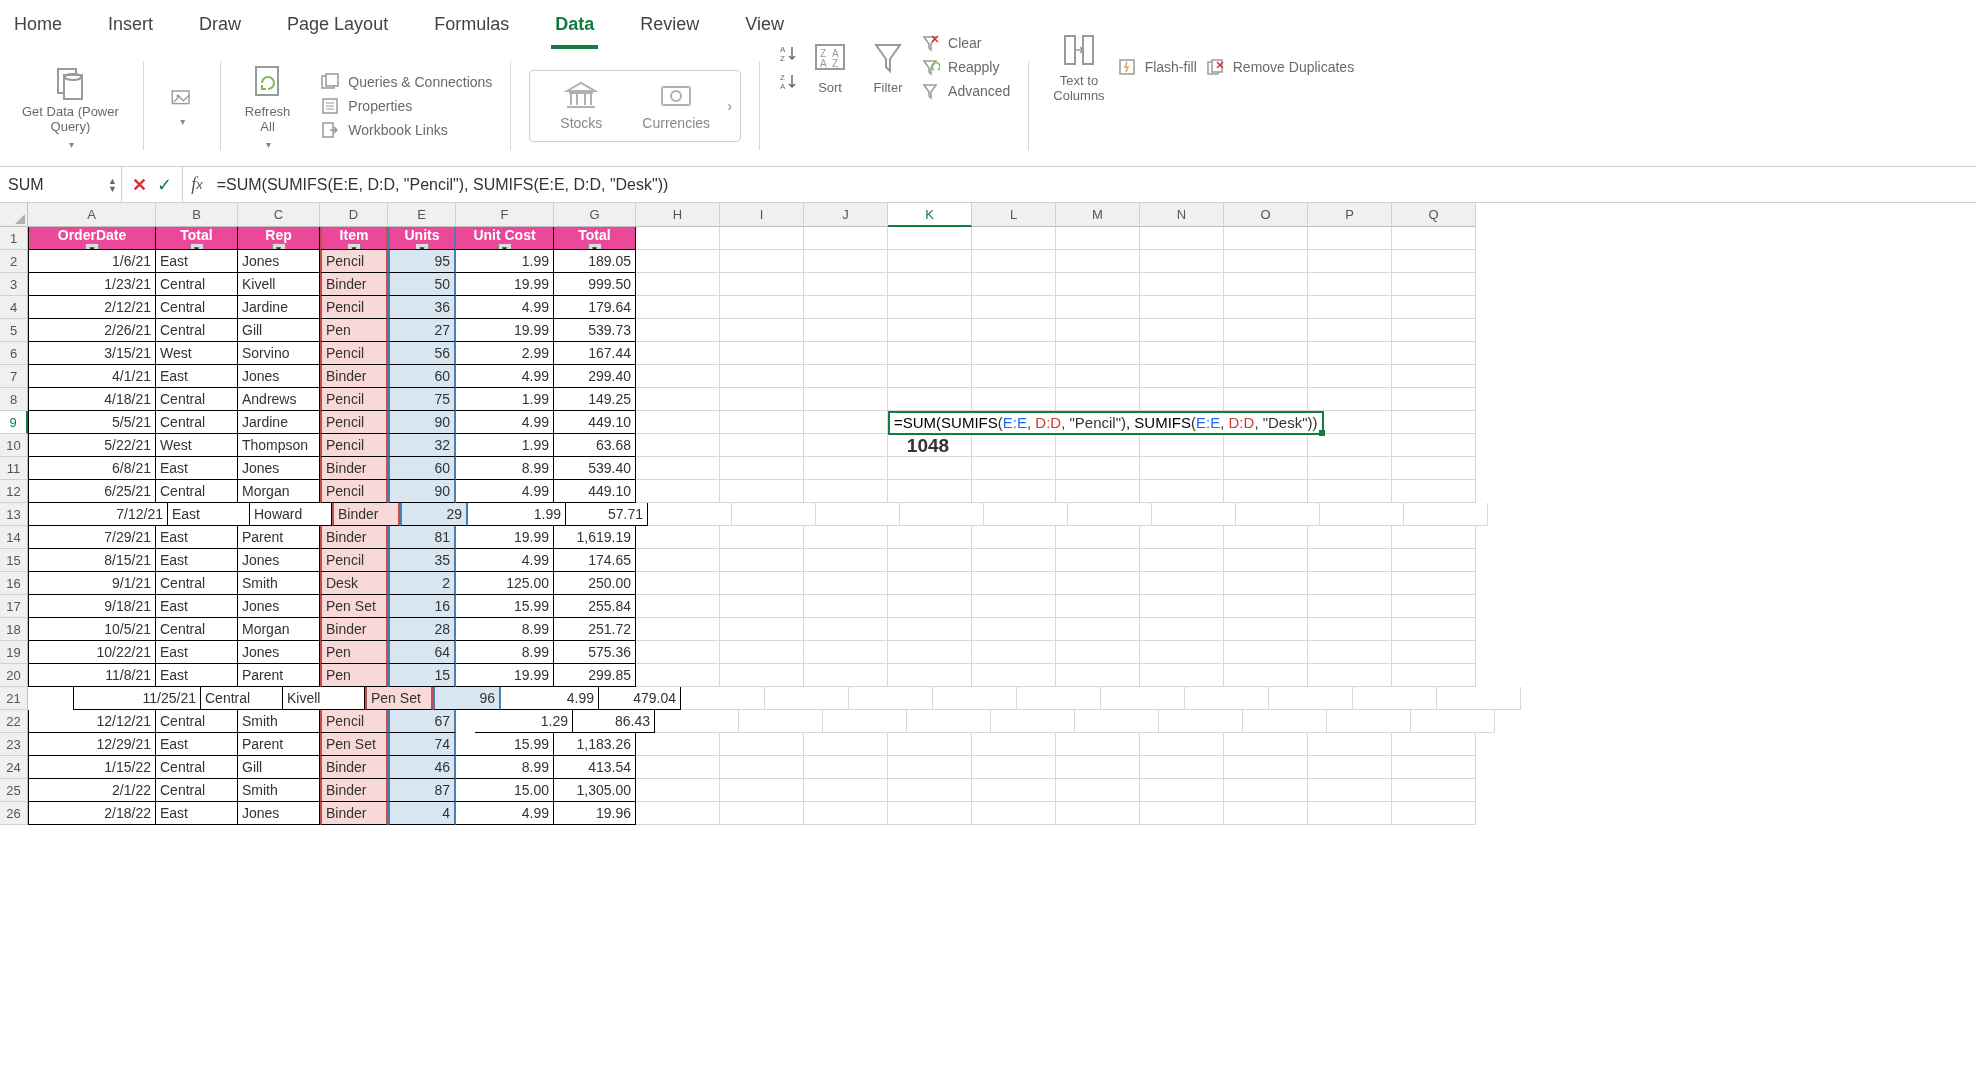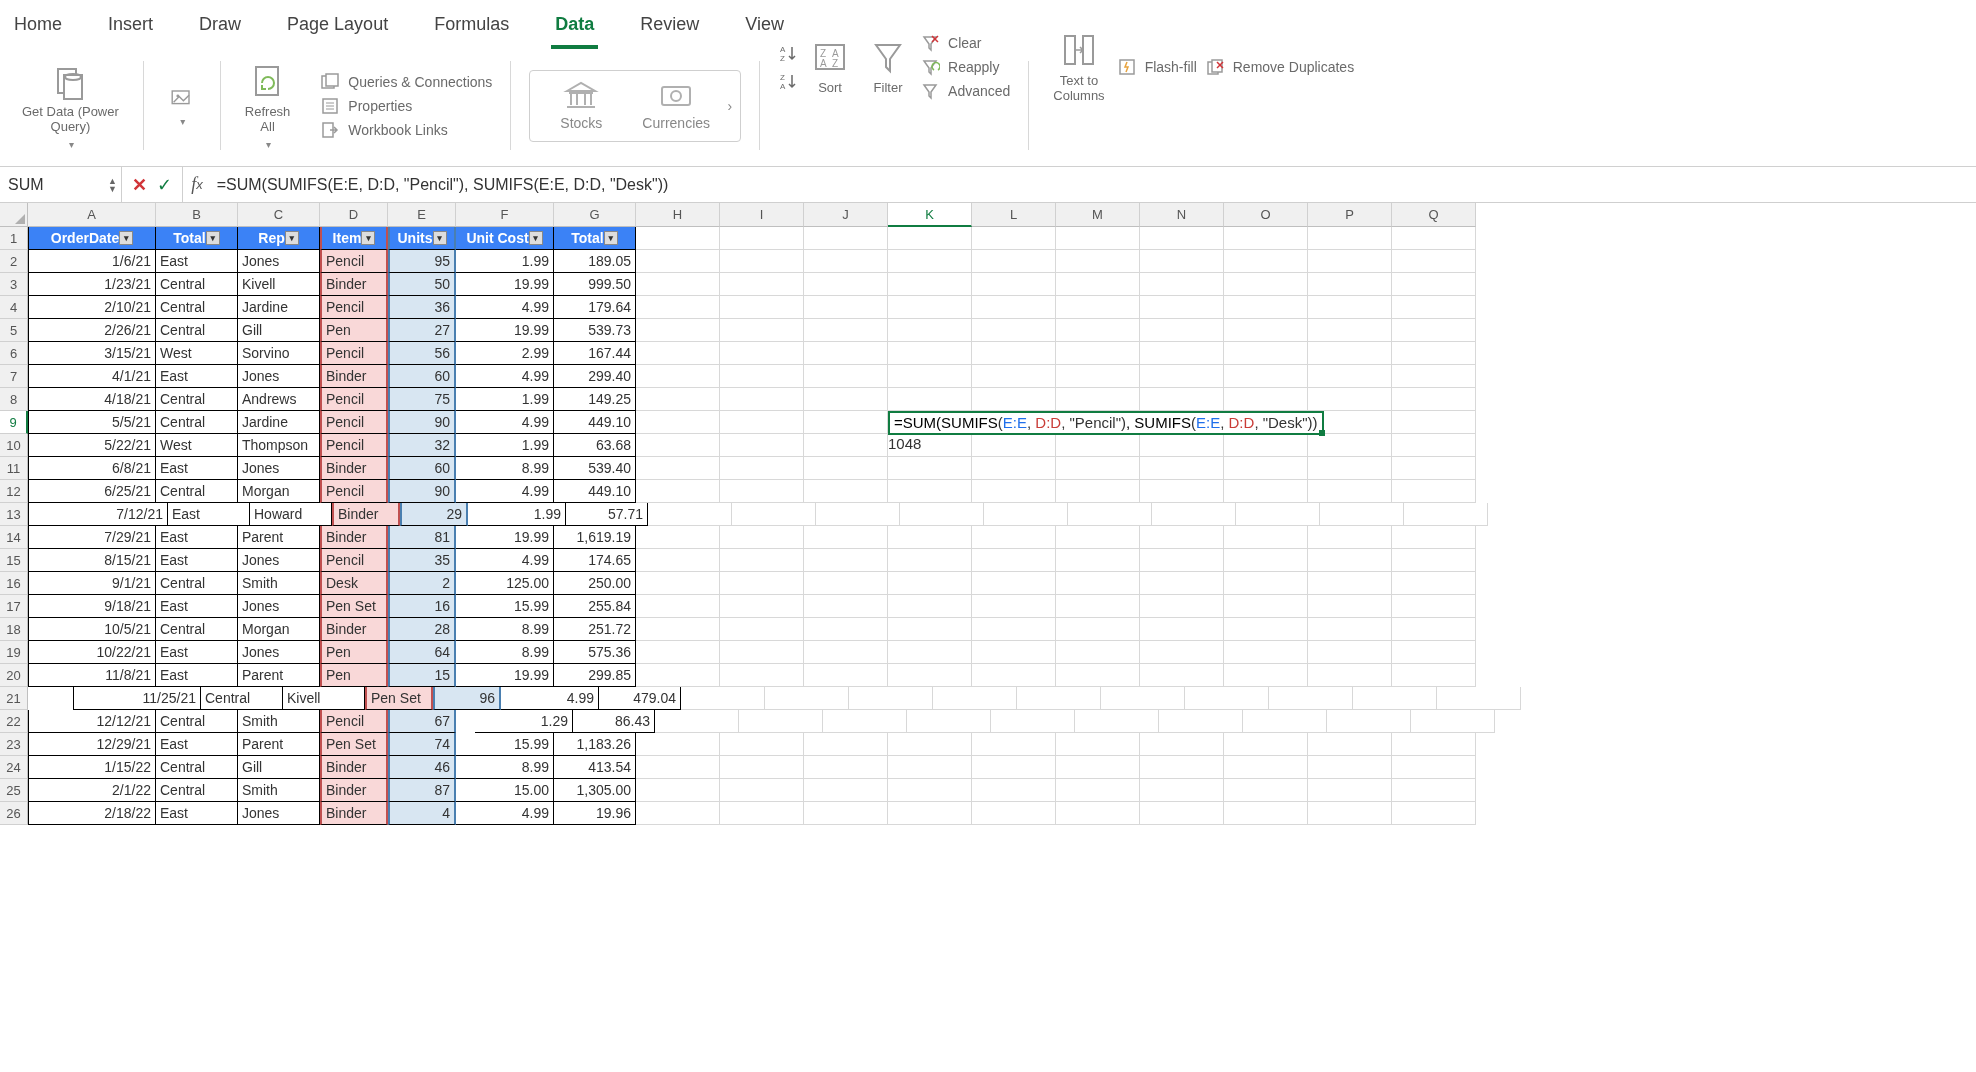--- a/index.html
+++ b/index.html
@@ -44,36 +44,36 @@
   .rows { display:flex; }
   .rowheads { display:flex; flex-direction:column; }
   .rh { width:28px; height:23px; border-right:1px solid #bfbfbf; border-bottom:1px solid #d0d0d0; background:#f0f0f0; display:flex; align-items:center; justify-content:center; font-size:13px; color:#555; }
   .rh.active { background:#fff; border-right:2px solid #107c41; color:#107c41; }
   .cells { position:relative; }
   .row { display:flex; height:23px; }
   .cell { border-right:1px solid #d8d8d8; border-bottom:1px solid #d8d8d8; height:23px; display:flex; align-items:center; padding:0 4px; font-size:14px; overflow:hidden; white-space:nowrap; }
   .r { justify-content:flex-end; }
 
   
-  .hdr { background:#3b82f6; color:#fff; font-weight:600; border-right:1px solid #555; justify-content:center; }
+  .hdr { background:#ec4899; color:#fff; font-weight:600; border-right:1px solid #555; justify-content:space-between;flex-direction:column; }
   .hdr .dd { width:14px; height:14px; background:#ddd; border:1px solid #888; display:flex; align-items:center; justify-content:center; font-size:9px; color:#333; }
   .tblcell { border:1px solid #000; border-top:none; border-left:none; }
   .tblcell:first-child { border-left:1px solid #000; }
   .pink { background:#f9d8d8; }
   .blue { background:#d8e6f2; }
   .col-item { border-left:2px solid #c05050; border-right:2px solid #c05050; }
   .col-units { border-left:2px solid #4a7fb0; border-right:2px solid #4a7fb0; }
 
   
   .edit-cell { position:absolute; border:2px solid #107c41; background:#fff; padding:1px 4px; font-size:15px; white-space:nowrap; font-family: Menlo, Consolas, monospace; }
   .edit-cell .fn { color:#000; }
   .edit-cell .ref1 { color:#1f6feb; }
   .edit-cell .ref2 { color:#c93c37; }
   .edit-handle { position:absolute; right:-3px; bottom:-3px; width:6px; height:6px; background:#107c41; }
-  .result-cell { position:absolute; font-size:15px; text-align:left; }
+  .result-cell { position:absolute; font-size:19px; text-align:center;font-weight:bold; }
 </style>
 </head>
 <body>
 
 <div class="tabs">
   <div class="tab">Home</div>
   <div class="tab">Insert</div>
   <div class="tab">Draw</div>
   <div class="tab">Page Layout</div>
   <div class="tab">Formulas</div>
@@ -396,21 +396,21 @@
         <div class="cell" style="width: 84px;"></div>
         <div class="cell" style="width: 84px;"></div>
         <div class="cell" style="width: 84px;"></div>
         <div class="cell" style="width: 84px;"></div>
         <div class="cell" style="width: 84px;"></div>
         <div class="cell" style="width: 84px;"></div>
         <div class="cell" style="width: 84px;"></div>
         <div class="cell" style="width: 84px;"></div>
       </div>
       <div class="row">
-        <div class="cell tblcell r" style="width: 128px;">2/10/21</div>
+        <div class="cell tblcell r" style="width: 128px;">2/12/21</div>
         <div class="cell tblcell" style="width: 82px;">Central</div>
         <div class="cell tblcell" style="width: 82px;">Jardine</div>
         <div class="cell tblcell pink col-item" style="width: 68px;">Pencil</div>
         <div class="cell tblcell r blue col-units" style="width: 68px;">36</div>
         <div class="cell tblcell r" style="width: 98px;">4.99</div>
         <div class="cell tblcell r" style="width: 82px;">179.64</div>
         <div class="cell" style="width: 84px;"></div>
         <div class="cell" style="width: 84px;"></div>
         <div class="cell" style="width: 84px;"></div>
         <div class="cell" style="width: 84px;"></div>

